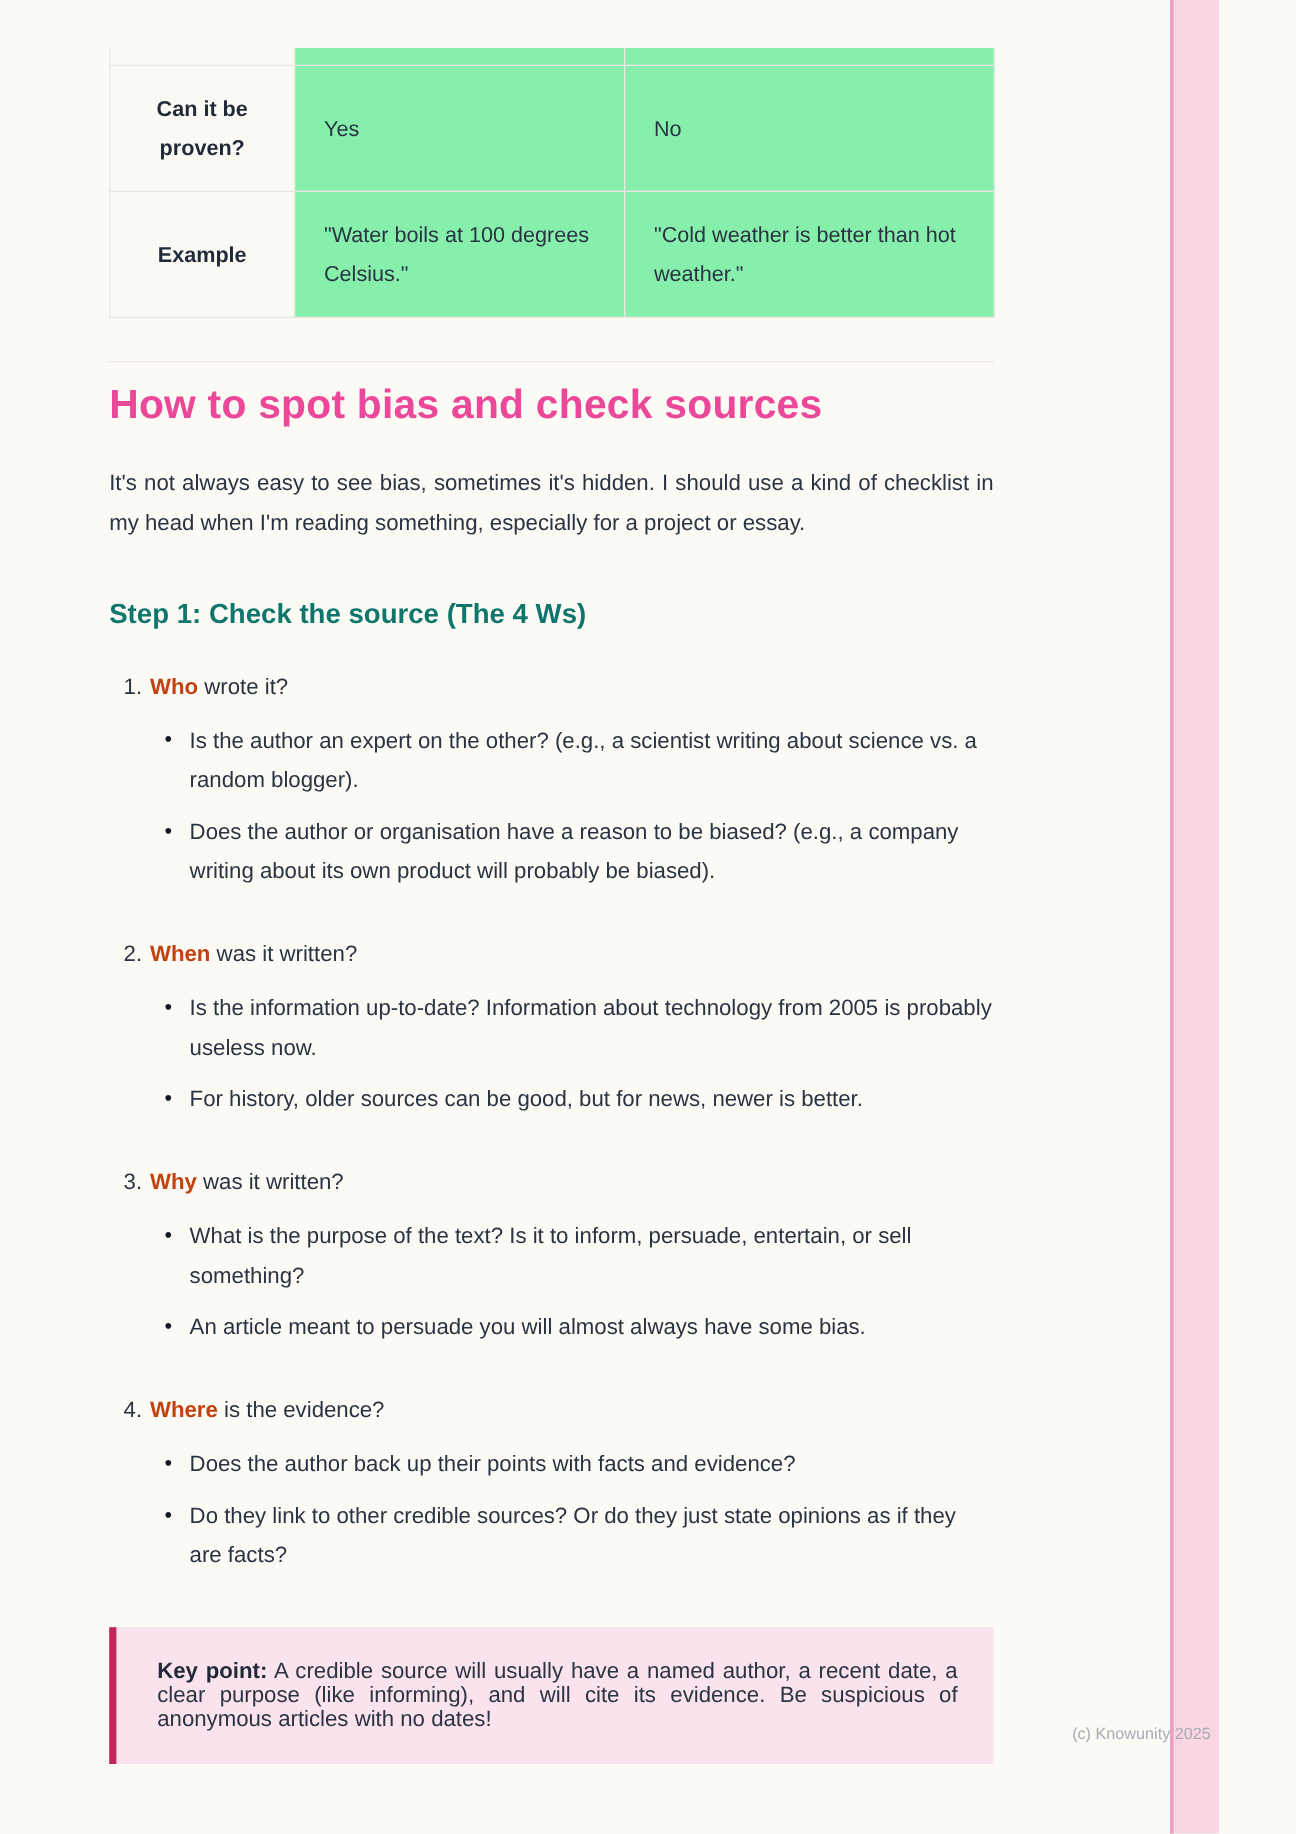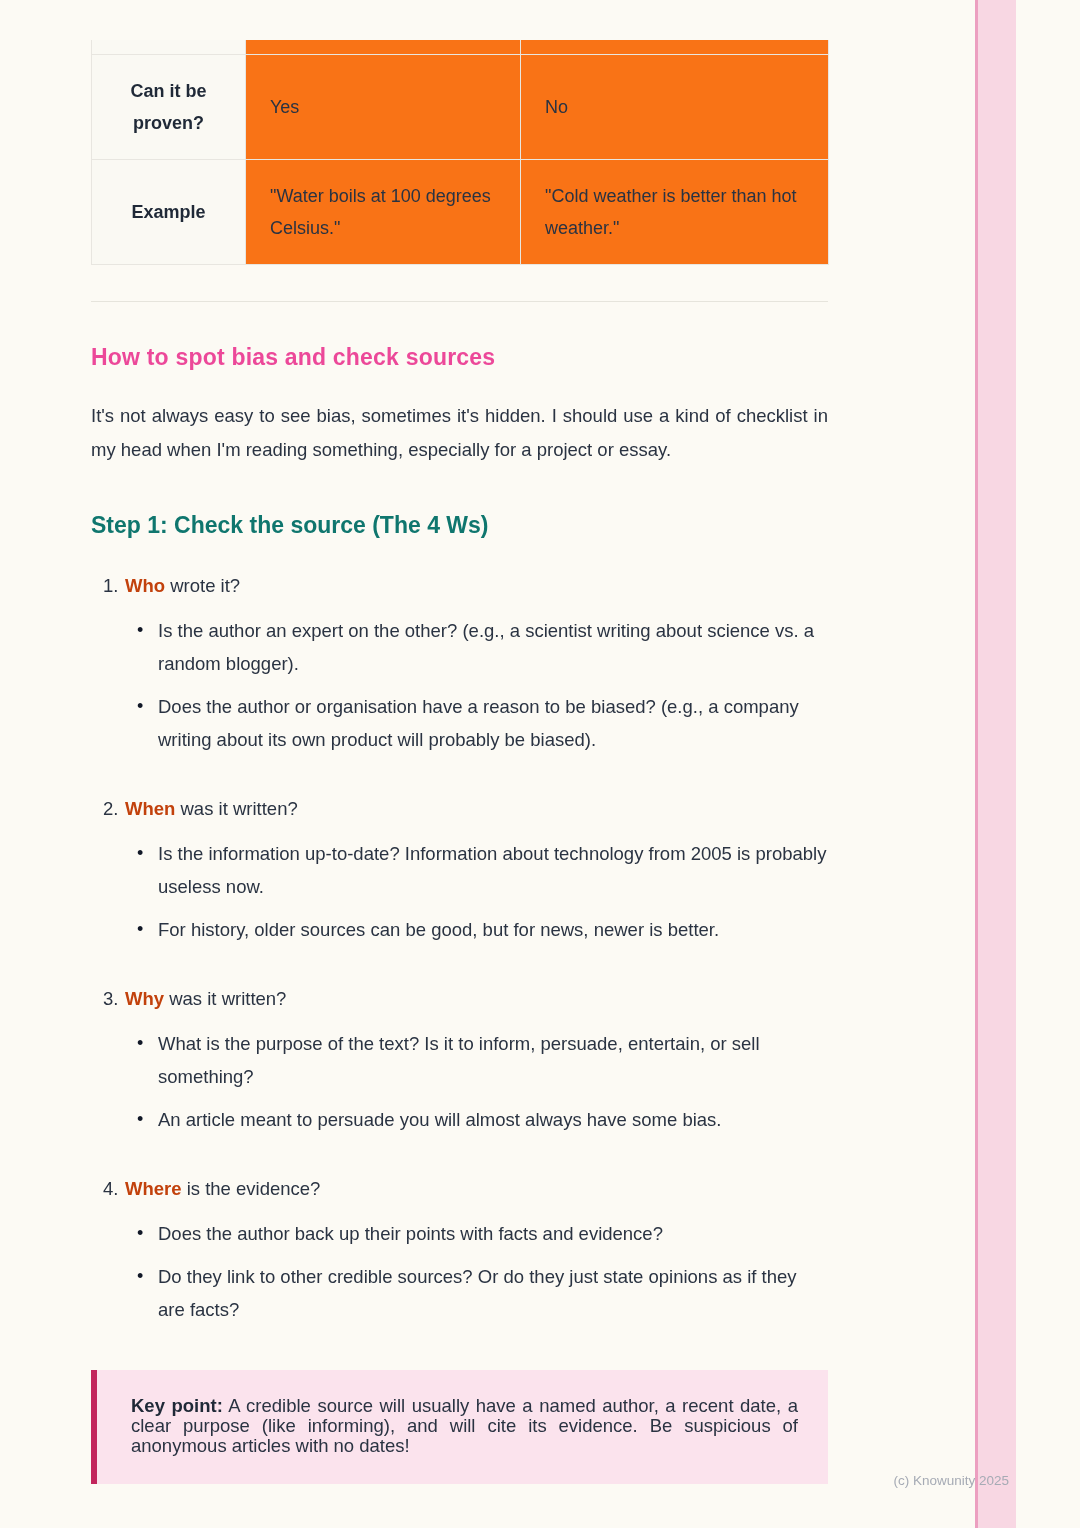--- a/index.html
+++ b/index.html
@@ -33,21 +33,21 @@
     width:100%;
     border-collapse:collapse;
     margin-top:40px;
     table-layout:fixed;
   }
   table.fact-table col.c1 { width:154px; }
   table.fact-table col.c2 { width:275px; }
   table.fact-table col.c3 { width:308px; }
   table.fact-table td {
     border:1px solid #E8E6E0;
-    background:#f97316;
+    background:#86efac;
     padding:20px 24px;
     font-size:18px;
     line-height:32px;
     vertical-align:middle;
     height:105px;
     word-wrap:break-word;
   }
   table.fact-table td.label {
     background:#FAF9F3;
     font-weight:bold;
@@ -60,22 +60,22 @@
     border-top:none;
   }
   
   hr.section-divider {
     border:none;
     border-top:1px solid #E6E4DC;
     margin:36px 0 0 0;
   }
   
   h1.section-title {
-    margin-top:42px;
-    font-size:23px;
+    margin-top:16px;
+    font-size:34px;
     font-weight:bold;
     color:#EC4899;
     letter-spacing:0.2px;
   }
   p.intro {
     margin-top:28px;
     font-size:18.5px;
     line-height:34.5px;
     text-align:justify;
     color:#2A3342;
@@ -126,21 +126,21 @@
   .keypoint p {
     font-size:18.5px;
     line-height:20px;
     text-align:justify;
     color:#2A3342;
   }
   .keypoint strong { font-weight:bold; color:#1F2937; }
   
   .copyright {
     position:absolute;
-    top:1473px;
+    top:1437px;
     right:71px;
     font-size:13.5px;
     color:#A6ABB5;
     z-index:3;
     white-space:nowrap;
   }
 </style>
 </head>
 <body>
 

